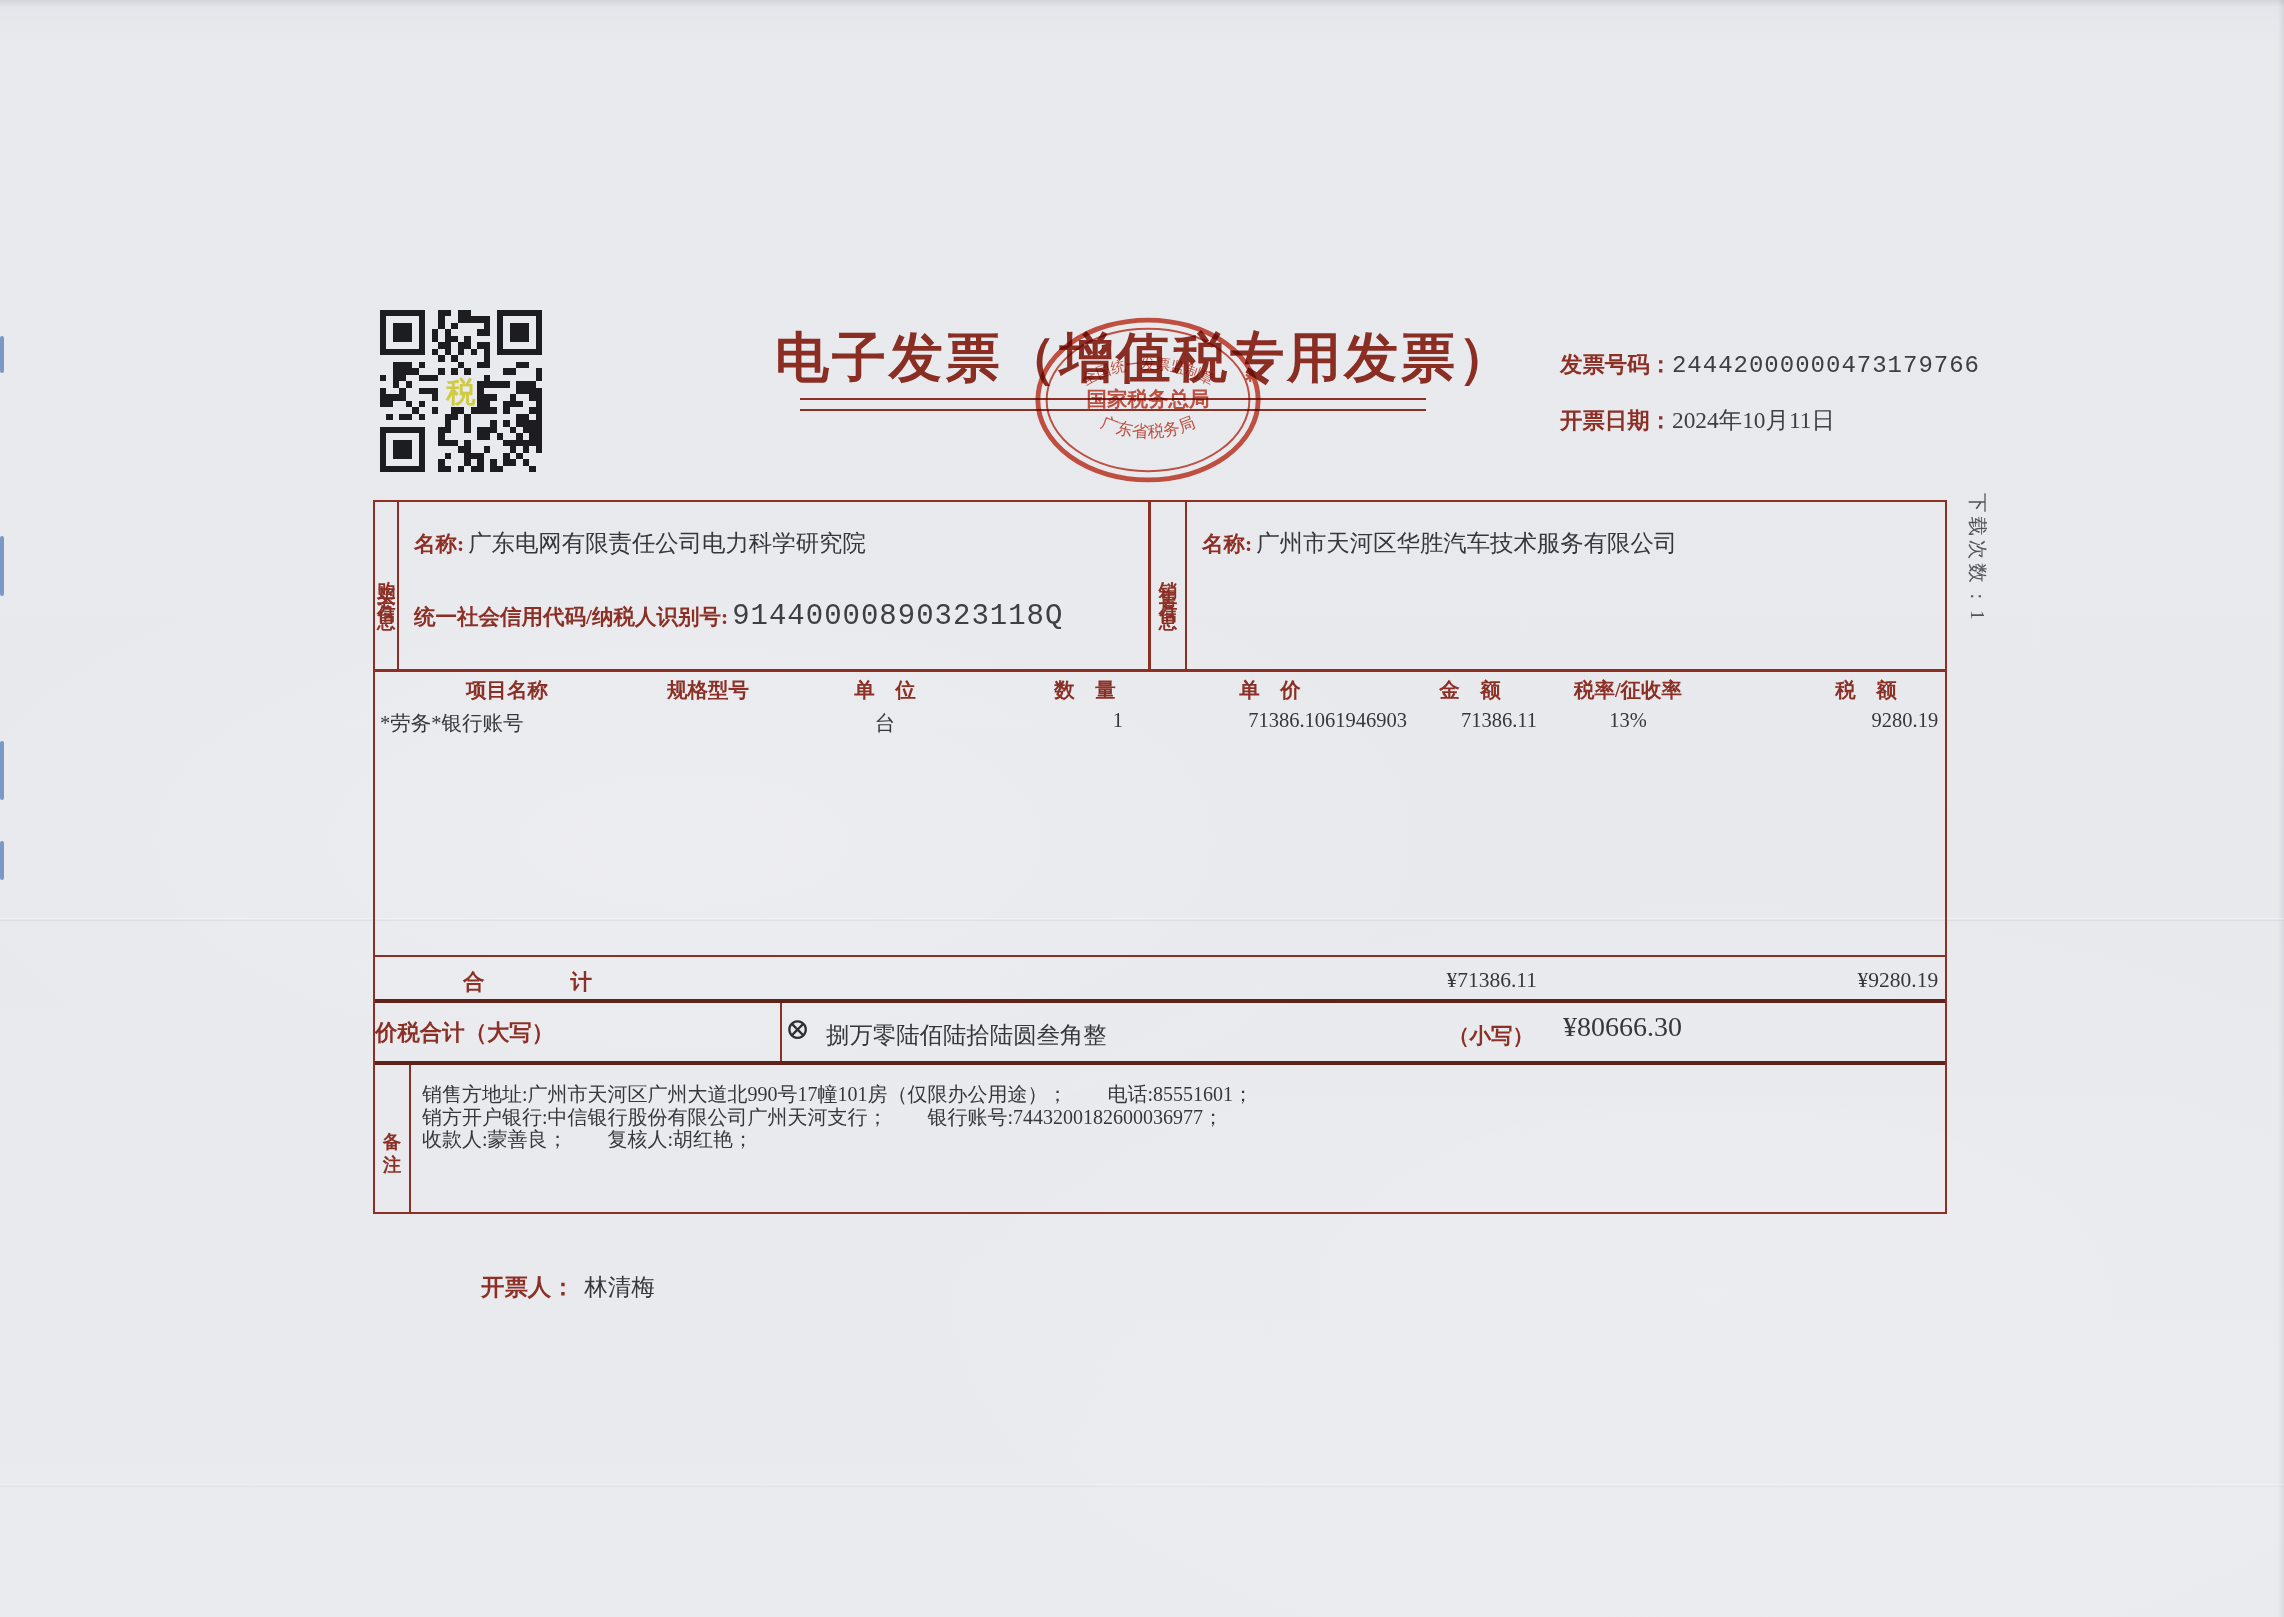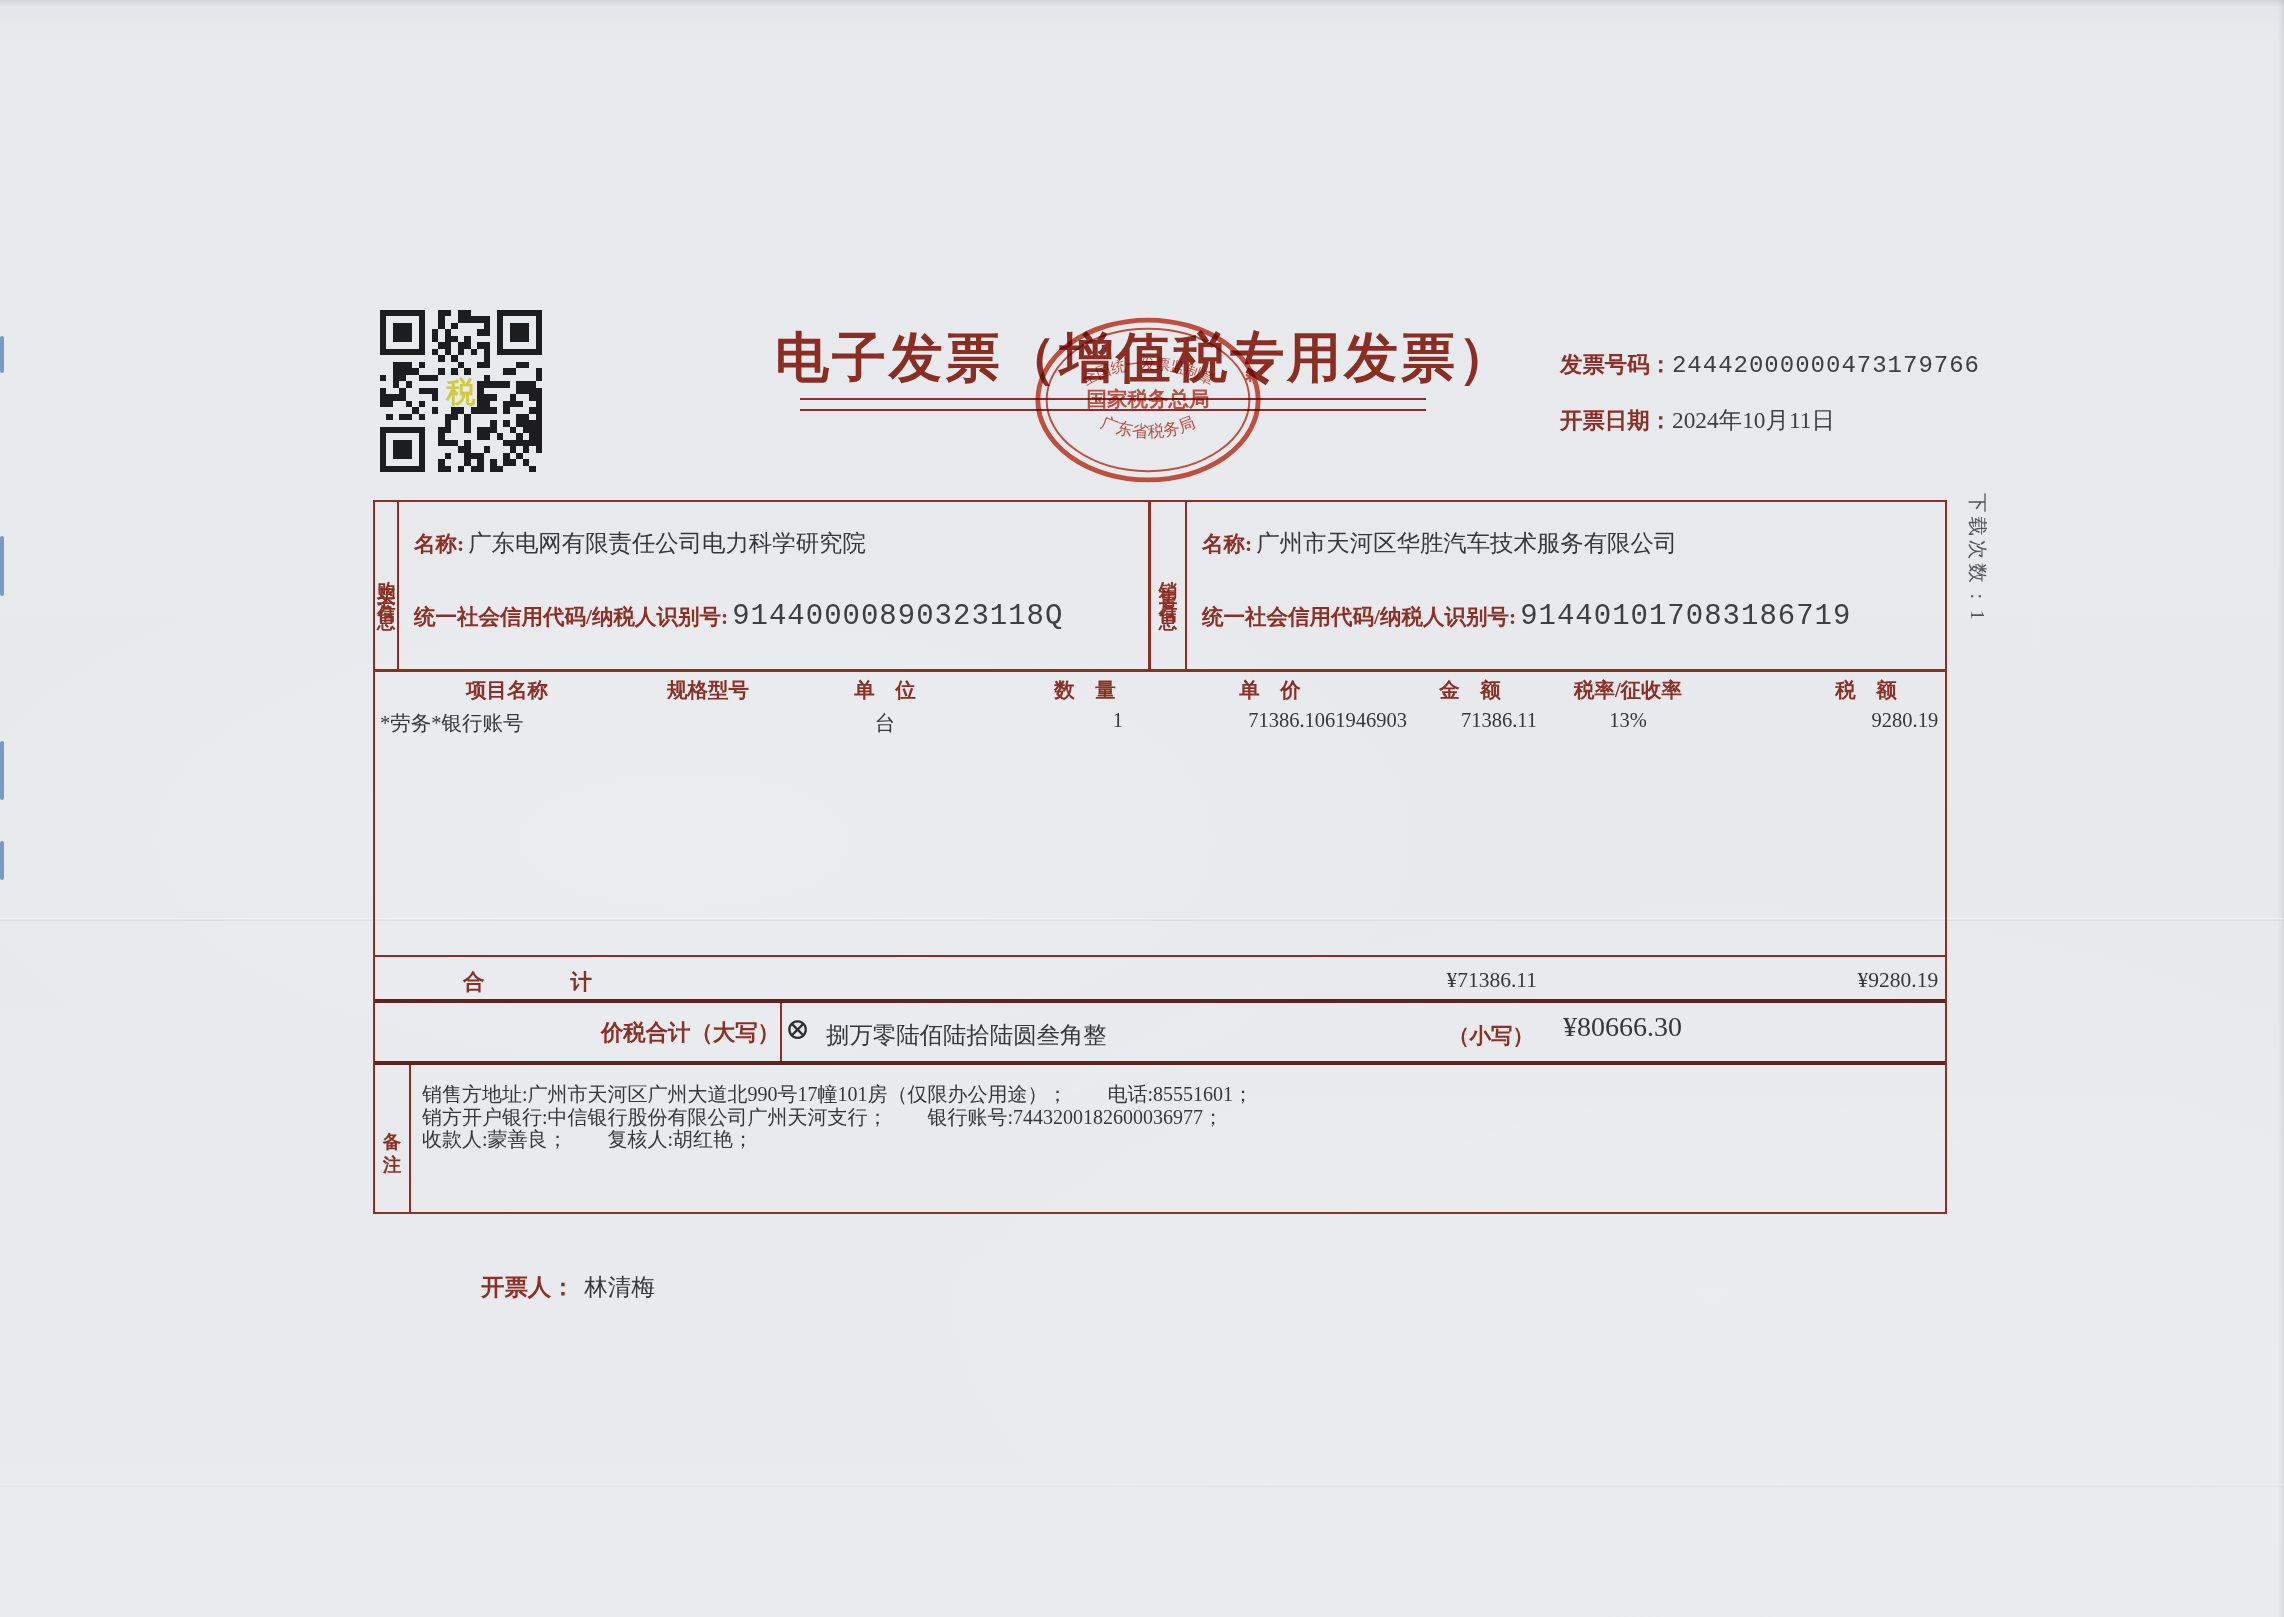--- a/index.html
+++ b/index.html
@@ -61,21 +61,21 @@
   .party-line .pname{font-size:23.4px;color:#34373c;}
   .party-line .pid{font-size:29px;color:#3c4045;letter-spacing:1px;font-family:"Liberation Mono","DejaVu Sans Mono",monospace;}
 
   .hdr{position:absolute;top:174px;transform:translateX(-50%);font-size:20.5px;font-weight:bold;color:#8c3026;white-space:nowrap;}
   .cell{position:absolute;top:207px;font-size:20.5px;color:#34373c;white-space:nowrap;}
   .cell.num{font-family:"Liberation Serif","DejaVu Serif",serif;}
 
   .sum-lbl{position:absolute;left:88px;top:465px;font-size:21.5px;font-weight:bold;color:#8c3026;white-space:nowrap;}
   .sum-val{position:absolute;top:466px;font-size:21.5px;color:#34373c;white-space:nowrap;}
 
-  .gt-lbl{position:absolute;left:0;top:515px;width:405px;text-align:right;font-size:22.4px;font-weight:bold;color:#8c3026;}
+  .gt-lbl{position:absolute;left:0;top:515px;width:405px;text-align:left;font-size:22.4px;font-weight:bold;color:#8c3026;}
   .gt-mark{position:absolute;left:410px;top:509px;font-size:30px;color:#2c2f33;}
   .gt-words{position:absolute;left:451px;top:517px;font-size:23.4px;color:#34373c;white-space:nowrap;}
   .gt-small{position:absolute;left:1073px;top:519px;font-size:21.5px;font-weight:bold;color:#8c3026;white-space:nowrap;}
   .gt-fig{position:absolute;left:1188px;top:509px;font-size:28px;color:#34373c;white-space:nowrap;text-align:right;}
 
   .remark-line{position:absolute;left:47px;font-size:20px;color:#34373c;white-space:nowrap;text-align:center;}
 
   .issuer{position:absolute;left:481px;top:1271px;white-space:nowrap;}
   .issuer .ilbl{font-size:23.4px;font-weight:bold;color:#8c3026;}
   .issuer .ival{font-size:23.4px;color:#34373c;margin-left:9.8px;}
@@ -337,24 +337,20 @@
     </div>
 
     <div class="vline" style="left:773px;top:0;width:2.9px;height:167px;"></div>
     <div class="vlabel" style="left:776px;top:0;width:34px;height:167px;">销售方信息</div>
     <div class="vline" style="left:810px;top:0;width:2px;height:167px;"></div>
 
     <div class="party-line" style="left:827px;top:25px;">
       <span class="plbl">名称:</span>
       <span class="pname">广州市天河区华胜汽车技术服务有限公司</span>
     </div>
-    <div class="party-line" style="left:827px;top:98px;">
-      <span class="plbl">统一社会信用代码/纳税人识别号:</span>
-      <span class="pid">914401017083186719</span>
-    </div>
 
     <div class="hline" style="left:0;top:167px;width:1570px;height:2.9px;"></div>
 
     <div class="hdr" style="left:132px;">项目名称</div>
     <div class="hdr" style="left:333px;">规格型号</div>
     <div class="hdr" style="left:510px;">单　位</div>
     <div class="hdr" style="left:710px;">数　量</div>
     <div class="hdr" style="left:895px;">单　价</div>
     <div class="hdr" style="left:1095px;">金　额</div>
     <div class="hdr" style="left:1253px;">税率/征收率</div>

